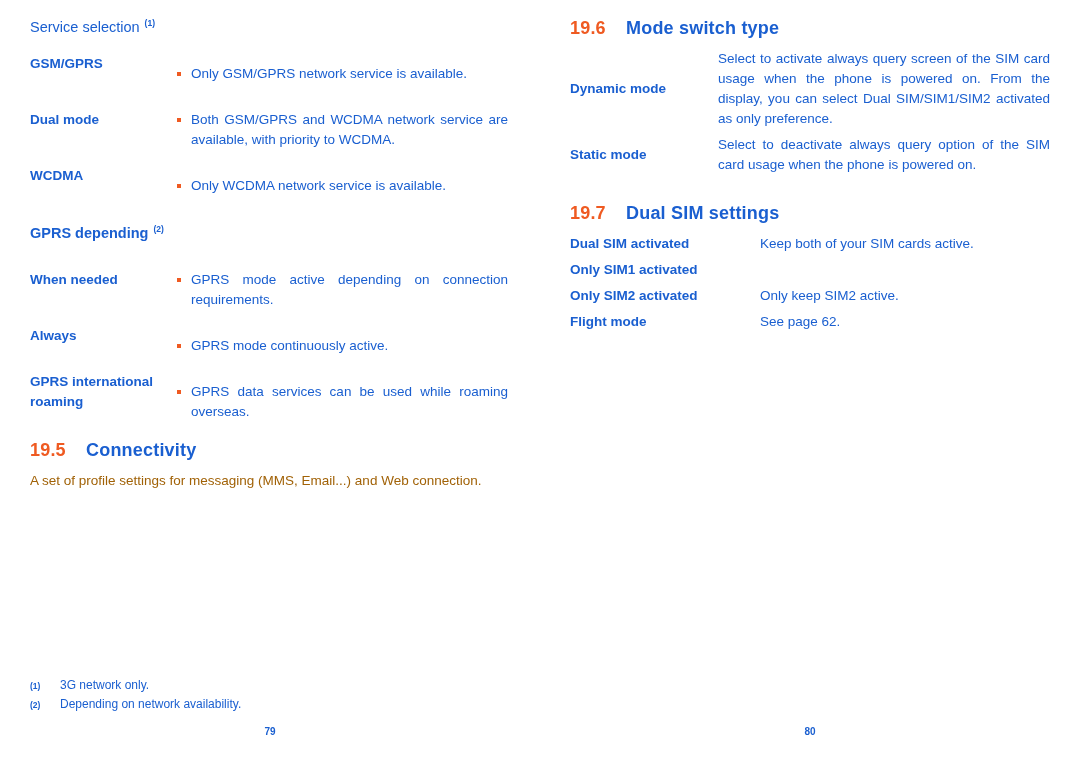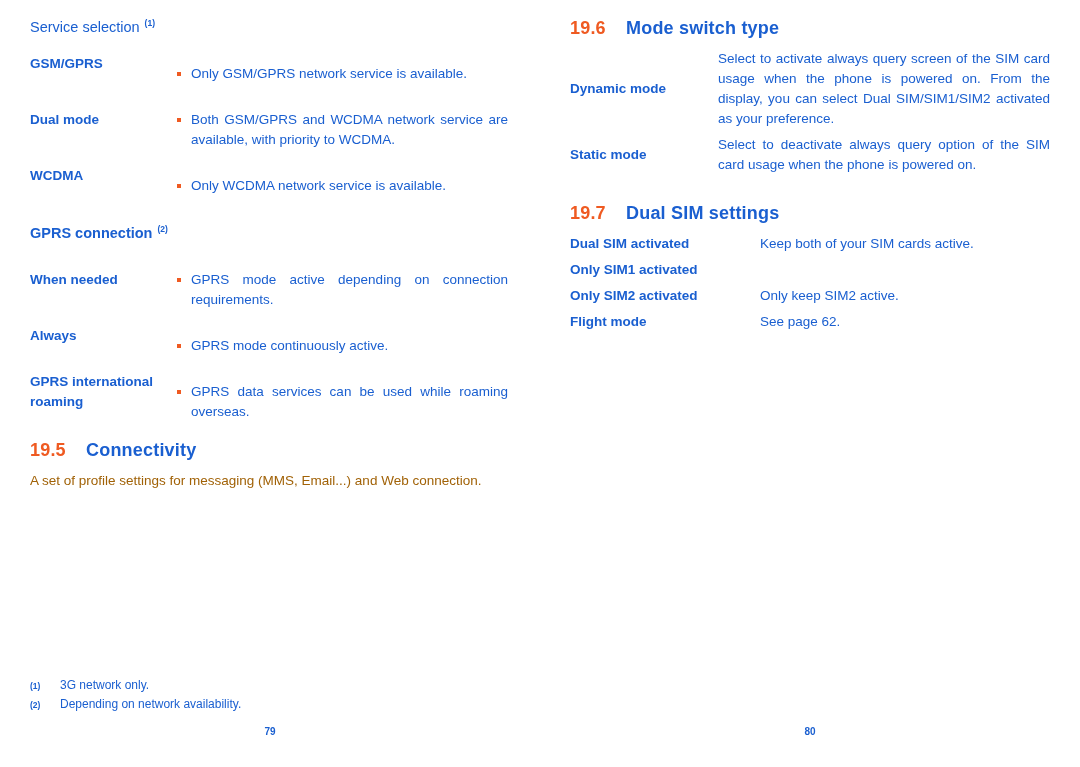--- a/index.html
+++ b/index.html
@@ -173,21 +173,21 @@
       </div>
       <div class="def-row">
         <div class="def-term">WCDMA</div>
         <div class="def-desc">Only WCDMA network service is available.</div>
       </div>
     </div>
 
     <div class="spacer-block"></div>
 
     <div class="sub-heading bold">
-      <span>GPRS connection</span><span class="sup">(2)</span>
+      <span>GPRS depending</span><span class="sup">(2)</span>
     </div>
 
     <div class="def-list">
       <div class="def-row">
         <div class="def-term">When needed</div>
         <div class="def-desc">GPRS mode active depending on connection requirements.</div>
       </div>
       <div class="def-row">
         <div class="def-term">Always</div>
         <div class="def-desc">GPRS mode continuously active.</div>
@@ -221,21 +221,21 @@
   <div class="page page-right">
 
     <div class="section-heading">
       <span class="section-num">19.6</span>
       <span class="section-title">Mode switch type</span>
     </div>
 
     <div class="def-list">
       <div class="def-row">
         <div class="def-term">Dynamic mode</div>
-        <div class="def-desc">Select to activate always query screen of the SIM card usage when the phone is powered on. From the display, you can select Dual SIM/SIM1/SIM2 activated as your preference.</div>
+        <div class="def-desc">Select to activate always query screen of the SIM card usage when the phone is powered on. From the display, you can select Dual SIM/SIM1/SIM2 activated as only preference.</div>
       </div>
       <div class="def-row">
         <div class="def-term">Static mode</div>
         <div class="def-desc">Select to deactivate always query option of the SIM card usage when the phone is powered on.</div>
       </div>
     </div>
 
     <div class="spacer-block"></div>
 
     <div class="section-heading">

